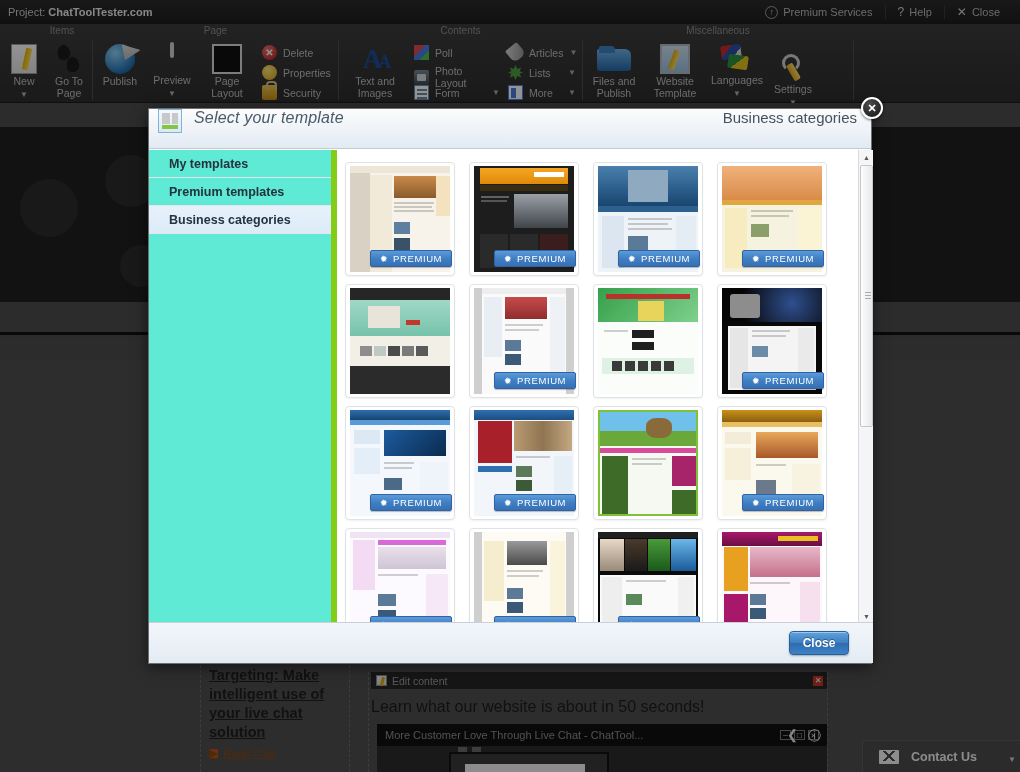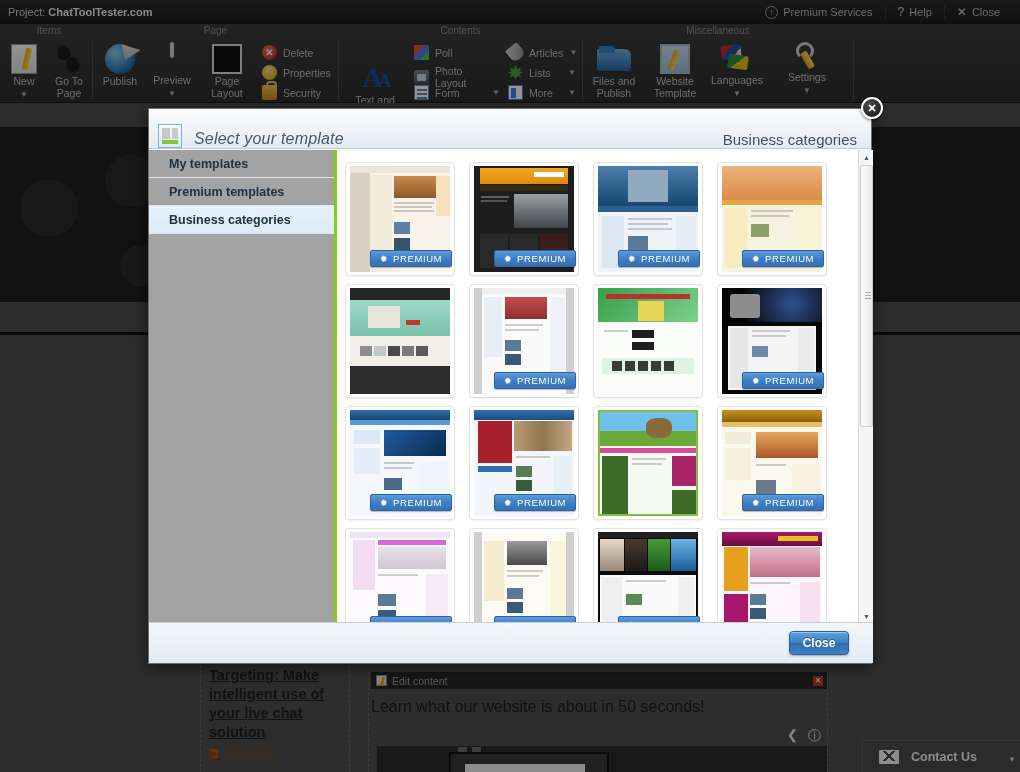--- a/index.html
+++ b/index.html
@@ -58,21 +58,21 @@
   .ico-foot { width:28px; height:30px; position:relative; }
   .ico-foot i { position:absolute; background:#1b1b1b; border-radius:60% 40% 50% 50%/70% 60% 40% 30%; }
   .ico-foot i:nth-child(1){ left:2px; top:1px; width:13px; height:15px; transform:rotate(-18deg);}
   .ico-foot i:nth-child(2){ left:11px; top:13px; width:13px; height:15px; transform:rotate(-18deg);}
   .ico-globe { width:30px; height:30px; border-radius:50%; background:radial-gradient(circle at 35% 30%,#8fd0f5,#1f6fb0 70%,#14456e); position:relative; }
   .ico-globe:after{ content:""; position:absolute; left:14px; top:-2px; width:18px; height:18px; background:linear-gradient(135deg,#e8e8e8,#b0b0b0); transform:rotate(40deg); clip-path:polygon(0 45%,100% 0,70% 100%); }
   .ico-monitor { width:32px; height:28px; position:relative; }
   .ico-monitor .scr { width:32px; height:22px; background:linear-gradient(180deg,#2f6fa8,#1d4f80); border:2px solid #cfcfcf; border-radius:2px; }
   .ico-monitor .stand { width:12px; height:5px; margin:1px auto 0; background:#c2c2c2; border-radius:0 0 3px 3px; }
   .ico-layout { width:30px; height:30px; background:#111; border:2px solid #d8d8d8; }
-  .ico-A { width:34px; height:30px; color:#1d4f9c; font-size:27px; font-family:"Liberation Serif", serif; font-weight:bold; line-height:30px; letter-spacing:-4px;margin-top:19px; }
+  .ico-A { width:34px; height:30px; color:#1d4f9c; font-size:27px; font-family:"Liberation Serif", serif; font-weight:bold; line-height:30px; letter-spacing:-4px; }
   .ico-folder { width:34px; height:28px; position:relative; }
   .ico-folder:before{content:"";position:absolute;left:0;top:3px;width:34px;height:22px;background:linear-gradient(180deg,#6fb2e8,#2567a8);border-radius:2px 6px 3px 3px;}
   .ico-folder:after{content:"";position:absolute;left:2px;top:0px;width:16px;height:7px;background:#3b83c4;border-radius:2px 4px 0 0;}
   .ico-webtpl { width:30px; height:30px; background:linear-gradient(180deg,#cfe2f2,#9cc0de); border:2px solid #aeb8c0; position:relative; }
   .ico-webtpl:after{ content:""; position:absolute; left:9px; top:4px; width:6px; height:20px; background:linear-gradient(90deg,#e0ae14,#ffd95e); transform:rotate(20deg);}
   .ico-flags { width:32px; height:28px; position:relative; }
   .ico-flags i{ position:absolute; border-radius:2px; }
   .ico-flags i:nth-child(1){ left:0; top:0; width:20px; height:14px; background:linear-gradient(135deg,#c62b2b 0 35%,#2b4ea8 35% 70%,#d8d8d8 70%); transform:rotate(-8deg); }
   .ico-flags i:nth-child(2){ left:7px; top:10px; width:20px; height:14px; background:linear-gradient(135deg,#2f8f3f 0 50%,#e0c020 50%); transform:rotate(8deg); }
   .ico-wrench { width:30px; height:30px; position:relative; }
@@ -142,42 +142,42 @@
   
   #modal {
     position:absolute; left:148px; top:108px; width:724px; height:556px;
     background:#fff; border:1px solid #6e6e6e;
     box-shadow:0 3px 14px rgba(0,0,0,.55);
   }
   .modal-title {
     position:relative; height:40px;
     background:linear-gradient(180deg,#fbfcfd 0%,#eef3f8 55%,#e2eaf2 100%);
     border-bottom:1px solid #c3ccd4;
-    display:flex; align-items:flex-end; padding:0 14px 0 9px;
+    display:flex; align-items:flex-start; padding:0 14px 0 9px;
   }
   .tpl-ico { width:24px; height:24px; border:1px solid #7fb4d8; background:linear-gradient(180deg,#f4f9fd,#dbe9f5); padding:2px; }
   .tpl-ico .inner { width:100%; height:100%; background:#fff; position:relative; }
   .tpl-ico .inner i { position:absolute; background:#c8c8c8; }
   .tpl-ico .inner i:nth-child(1){ left:1px; top:1px; width:8px; height:11px;}
   .tpl-ico .inner i:nth-child(2){ left:11px; top:1px; width:6px; height:11px;}
   .tpl-ico .inner i:nth-child(3){ left:1px; top:13px; width:16px; height:4px; background:#86c442;}
   .modal-title h1 { margin:0 0 0 12px; font-size:16px; font-weight:normal; color:#4a5a68; font-style:italic; letter-spacing:.2px; }
   .modal-cat { margin-left:auto; font-size:15px; color:#46525e; }
 
   .modal-x {
     position:absolute; right:-12px; top:-12px; width:22px; height:22px; border-radius:50%;
     background:radial-gradient(circle at 35% 30%,#4c4c4c,#141414);
     border:2px solid #fff; box-shadow:0 1px 3px rgba(0,0,0,.6);
     color:#fff; font-size:11px; font-weight:bold; line-height:18px; text-align:center;
     z-index:5; cursor:pointer;
   }
 
   .modal-body { position:absolute; left:0; top:41px; width:724px; height:474px; display:flex; }
 
-  .side { width:188px; border-right:3px solid #84cc16; background:#a3a3a3; }
+  .side { width:188px; border-right:6px solid #84cc16; background:#5eead4; }
   .side-item {
     height:28px; display:flex; align-items:center; padding-left:20px;
     font-size:12.5px; font-weight:bold; color:#23333f;
     border-bottom:1px solid #e2e6ea; cursor:pointer;
   }
   .side-item.active { background:linear-gradient(180deg,#e7f1fa,#dcebf8); }
   .side-loading { height:26px; display:flex; align-items:center; gap:6px; padding-left:20px; font-size:12px; color:#3b3b3b; }
   .spinner { width:12px; height:12px; position:relative; flex:0 0 12px; }
   .spinner i { position:absolute; left:5px; top:0; width:2px; height:4px; background:#9a9a9a; transform-origin:1px 6px; }
 
@@ -257,21 +257,21 @@
       <div class="pb-sep"></div>
       <div class="pb-item">
         <span class="gl">✕</span>
         <span>Close</span>
       </div>
     </div>
   </div>
 
   <div class="ribbon">
     <div class="rib-grouplabels">
-      <div class="rib-glabel" style="left:3px;width:92px">Items</div>
+      <div class="rib-glabel" style="left:16px;width:92px">Items</div>
       <div class="rib-glabel" style="left:93px;width:245px">Page</div>
       <div class="rib-glabel" style="left:339px;width:243px">Contents</div>
       <div class="rib-glabel" style="left:583px;width:270px">Miscellaneous</div>
     </div>
     <div class="rib-vsep" style="left:92px"></div>
     <div class="rib-vsep" style="left:338px"></div>
     <div class="rib-vsep" style="left:582px"></div>
     <div class="rib-vsep" style="left:853px"></div>
 
     <div class="rib-body">
@@ -364,21 +364,21 @@
 Template</span>
       </div>
       <div class="rib-btn" style="left:708px; top:5px; width:58px;">
         <span class="ico-flags rib-ico">
             <i></i>
             <i></i>
           </span>
         <span class="lbl">Languages</span>
         <span class="caret">▼</span>
       </div>
-      <div class="rib-btn" style="left:768px; top:0; width:50px;margin-left:14px;">
+      <div class="rib-btn" style="left:768px; top:12px; width:50px;">
         <span class="ico-wrench rib-ico"></span>
         <span class="lbl">Settings</span>
         <span class="caret">▼</span>
       </div>
     </div>
   </div>
 
   <div class="canvas-top"></div>
   <div class="canvas-hero">
     <div class="blob" style="left:20px; top:52px; width:58px; height:58px;"></div>
@@ -397,20 +397,28 @@
     </div>
   </div>
 
   <div class="col-main">
     <div class="edit-bar">
       <span class="eico"></span>
       <span class="elbl">Edit content</span>
       <span class="exit">✕</span>
     </div>
     <div class="main-head">Learn what our website is about in 50 seconds!</div>
+    <div class="vidbar">
+      <span>More Customer Love Through Live Chat - ChatTool...</span>
+      <span class="wbtns">
+        <span class="wbtn">─</span>
+        <span class="wbtn">☐</span>
+        <span class="wbtn">✕</span>
+      </span>
+    </div>
     <div class="vid-icons">
       <span>❮</span>
       <span>ⓘ</span>
     </div>
     <div class="videoarea"></div>
     <div class="vid-nav">
         <i></i>
         <i></i>
       </div>
     <div class="vidframe"></div>

